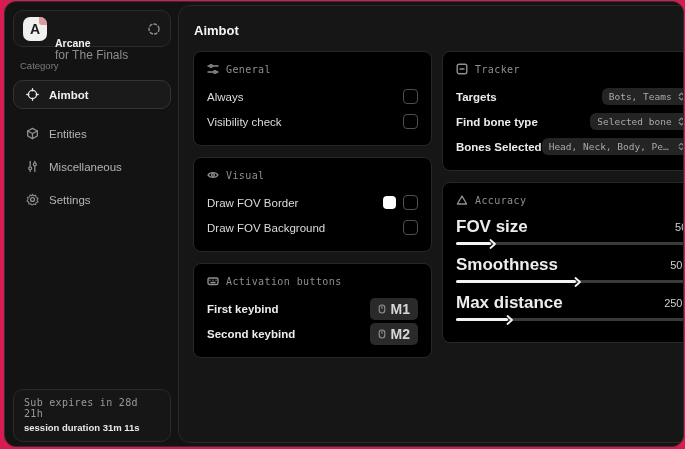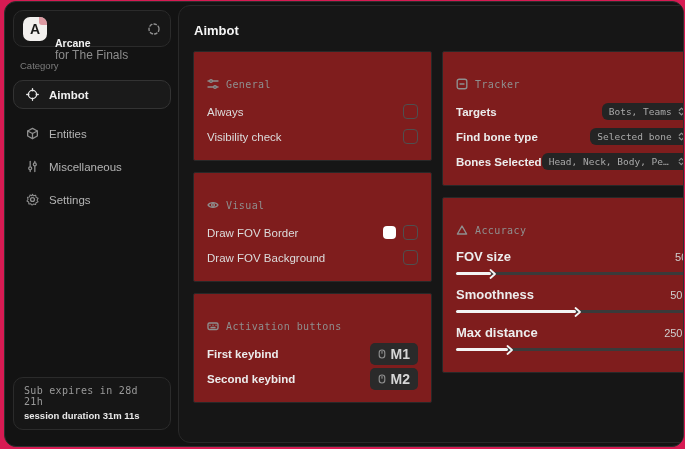--- a/index.html
+++ b/index.html
@@ -34,38 +34,38 @@
   .spinner { width:14px; height:14px; }
   .cat-label { color:#7c7c7c; font-size:9.5px; margin:13px 0 9px 7px; }
   .nav-item {
     display:flex; align-items:center; gap:10px; padding:7px 12px;
     color:#b4b4b4; font-size:11.5px; border-radius:10px; border:1px solid transparent;
     margin-bottom:4px; cursor:pointer;
   }
   .nav-item.active { background:#1a1a1a; border-color:#333333; color:#f0f0f0; font-weight:bold; margin-bottom:10px; }
   .nav-item .nicon { width:13px; height:13px; flex:0 0 13px; display:flex; align-items:center; justify-content:center; }
   .sb-footer {
-    position:absolute; left:8px; right:6px; bottom:16px;
+    position:absolute; left:8px; right:6px; bottom:4px;
     border:1px solid #2b2b2b; border-radius:10px; background:#161616;
     padding:7px 10px 8px;
   }
   .sb-footer .l1 { font-family:"DejaVu Sans Mono", monospace; color:#9a9a9a; font-size:10px; letter-spacing:.3px; }
   .sb-footer .l2 { color:#e9e9e9; font-size:9.5px; font-weight:bold; margin-top:3px; }
 
   
   .main {
     flex:1; margin:3px 3px 3px 1px; background:#161616;
     border:1px solid #292929; border-radius:12px; padding:12px 14px;
   }
   .page-title { color:#f5f5f5; font-size:13px; font-weight:bold; margin:5px 0 13px 1px; }
   .cols { display:grid; grid-template-columns:239px 1fr; gap:10px; align-items:start; }
   .col { display:flex; flex-direction:column; gap:11px; }
   .card {
-    background:#7f1d1d; border:1px solid #282828; border-radius:2px;
-    padding:26px 13px 12px;
+    background:#000000; border:1px solid #282828; border-radius:8px;
+    padding:11px 13px 12px;
   }
   .card-title {
     display:flex; align-items:center; gap:7px;
     font-family:"DejaVu Sans Mono", monospace; color:#8f8f8f; font-size:10px;
     letter-spacing:.4px; margin-bottom:10px;
   }
   .card-title svg { width:12px; height:12px; }
   .row { display:flex; align-items:center; justify-content:space-between; min-height:23px; margin-top:2px; }
   .row-label { color:#dcdcdc; font-size:11.5px; }
   .row-right { display:flex; align-items:center; gap:7px; }
@@ -81,21 +81,21 @@
     border-radius:6px; padding:3px 7px; max-width:150px;
   }
   .dd-value {
     font-family:"DejaVu Sans Mono", monospace; color:#a9a9a9; font-size:9.5px;
     white-space:nowrap; overflow:hidden; text-overflow:ellipsis;
   }
 
   
   .srow { margin-bottom:4px; }
   .srow .top { display:flex; justify-content:space-between; align-items:center; min-height:21px; }
-  .srow .lab { color:#ededed; font-size:13px; font-weight:bold; }
+  .srow .lab { color:#ededed; font-size:17px; font-weight:bold; }
   .srow .val { color:#cfcfcf; font-size:11px; }
   .track { position:relative; height:3px; background:#3a3a3a; border-radius:2px; margin:5px 0 9px; }
   .fill { position:absolute; left:0; top:0; height:3px; background:#f4f4f4; border-radius:2px; }
   .thumb { position:absolute; right:-6px; top:-4.5px; }
 
   svg.icon { stroke:#8f8f8f; fill:none; stroke-width:1.4; stroke-linecap:round; stroke-linejoin:round; }
   .nav-item.active svg.icon { stroke:#e8e8e8; }
 </style>
 </head>
 <body>

